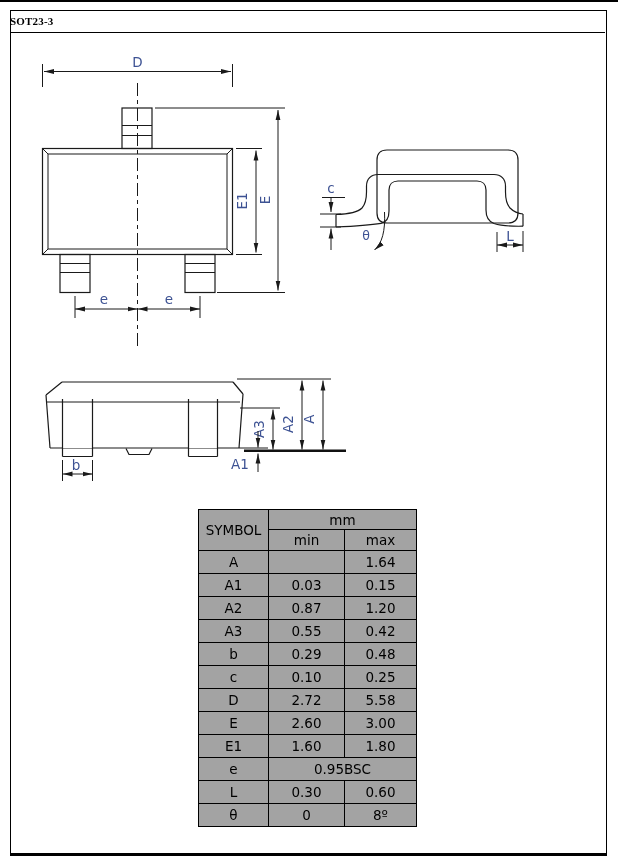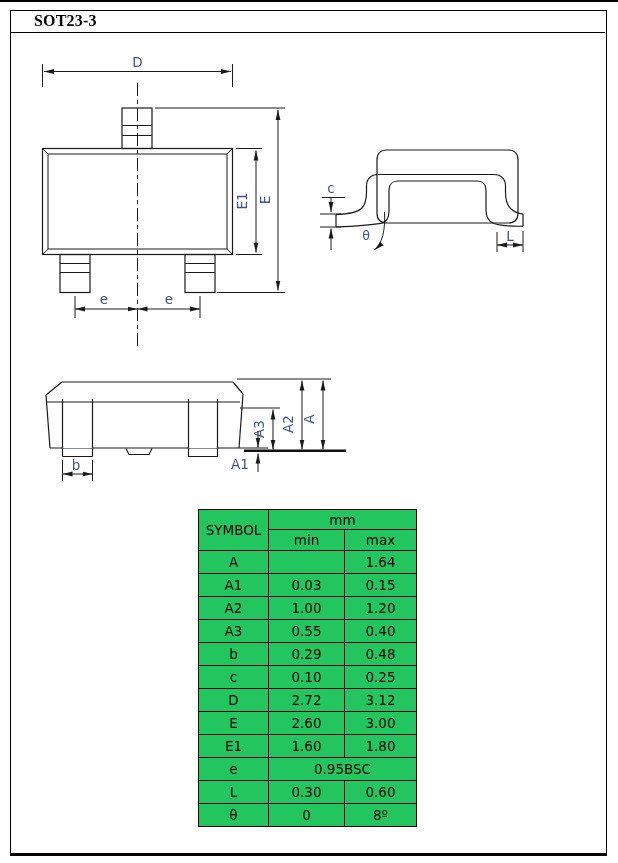--- a/index.html
+++ b/index.html
@@ -1,30 +1,30 @@
 <!DOCTYPE html>
 <html style="--color-dimension_label: #3D5293; --color-line: #1a1a1a; --color-border: #000000;"><head>
 <meta charset="utf-8">
 <style>
   html,body{margin:0;padding:0;background:#ffffff;}
   body{width:618px;height:863px;position:relative;font-family:"DejaVu Sans",sans-serif;color:#000;}
   .top-edge{position:absolute;left:0;top:0;width:618px;height:2px;background:#000;}
   .page-frame{position:absolute;left:10px;top:10px;width:595px;height:842px;border:1.5px solid #000;border-bottom-width:3px;background:#fff;}
   .title-bar{position:absolute;left:10px;top:10px;width:595px;height:23px;border-bottom:1.5px solid #000;box-sizing:border-box;}
-  .title-text{font-family:"Liberation Serif",serif;font-weight:bold;font-size:16px;line-height:22px;padding-left:24px;letter-spacing:0.2px;}
+  .title-text{font-family:"Liberation Serif",serif;font-weight:bold;font-size:11px;line-height:22px;padding-left:0;letter-spacing:0.2px;}
   svg.drawing{position:absolute;left:0;top:0;width:618px;height:863px;}
   .ln{stroke:#1a1a1a;stroke-width:1.2;fill:none;stroke-linecap:butt;}
   .thin{stroke:#1a1a1a;stroke-width:1;fill:none;}
   .dash{stroke:#1a1a1a;stroke-width:1;fill:none;stroke-dasharray:13 4 4 4;}
   .thick{stroke:#111;stroke-width:2.6;fill:none;}
   .whitefill{fill:#ffffff;stroke:none;}
   .dim-label{fill:var(--color-dimension_label,#3D5293);font-family:"DejaVu Sans",sans-serif;font-size:13.5px;}
   .dim-label.small{font-size:12.5px;}
   #arrhead{fill:#1a1a1a;}
-  table.dims{position:absolute;left:198px;top:509px;width:218px;border-collapse:collapse;table-layout:fixed;background:#22c55e;}
+  table.dims{position:absolute;left:198px;top:509px;width:218px;border-collapse:collapse;table-layout:fixed;background:#a3a3a3;}
   table.dims td,table.dims th{border:1px solid #000;text-align:center;vertical-align:middle;font-weight:normal;font-size:13.5px;font-family:"DejaVu Sans",sans-serif;padding:0;}
   table.dims{border:1.5px solid #000;}
   table.dims tr.hdr1 td{height:19px;}
   table.dims tr.hdr2 td{height:20px;}
   table.dims tr.datarow td{height:22px;}
 </style>
 </head>
 <body>
 
 <div class="top-edge"></div>
@@ -155,42 +155,42 @@
         <td></td>
         <td>1.64</td>
       </tr>
   <tr class="datarow">
         <td>A1</td>
         <td>0.03</td>
         <td>0.15</td>
       </tr>
   <tr class="datarow">
         <td>A2</td>
-        <td>1.00</td>
+        <td>0.87</td>
         <td>1.20</td>
       </tr>
   <tr class="datarow">
         <td>A3</td>
         <td>0.55</td>
-        <td>0.40</td>
+        <td>0.42</td>
       </tr>
   <tr class="datarow">
         <td>b</td>
         <td>0.29</td>
         <td>0.48</td>
       </tr>
   <tr class="datarow">
         <td>c</td>
         <td>0.10</td>
         <td>0.25</td>
       </tr>
   <tr class="datarow">
         <td>D</td>
         <td>2.72</td>
-        <td>3.12</td>
+        <td>5.58</td>
       </tr>
   <tr class="datarow">
         <td>E</td>
         <td>2.60</td>
         <td>3.00</td>
       </tr>
   <tr class="datarow">
         <td>E1</td>
         <td>1.60</td>
         <td>1.80</td>

